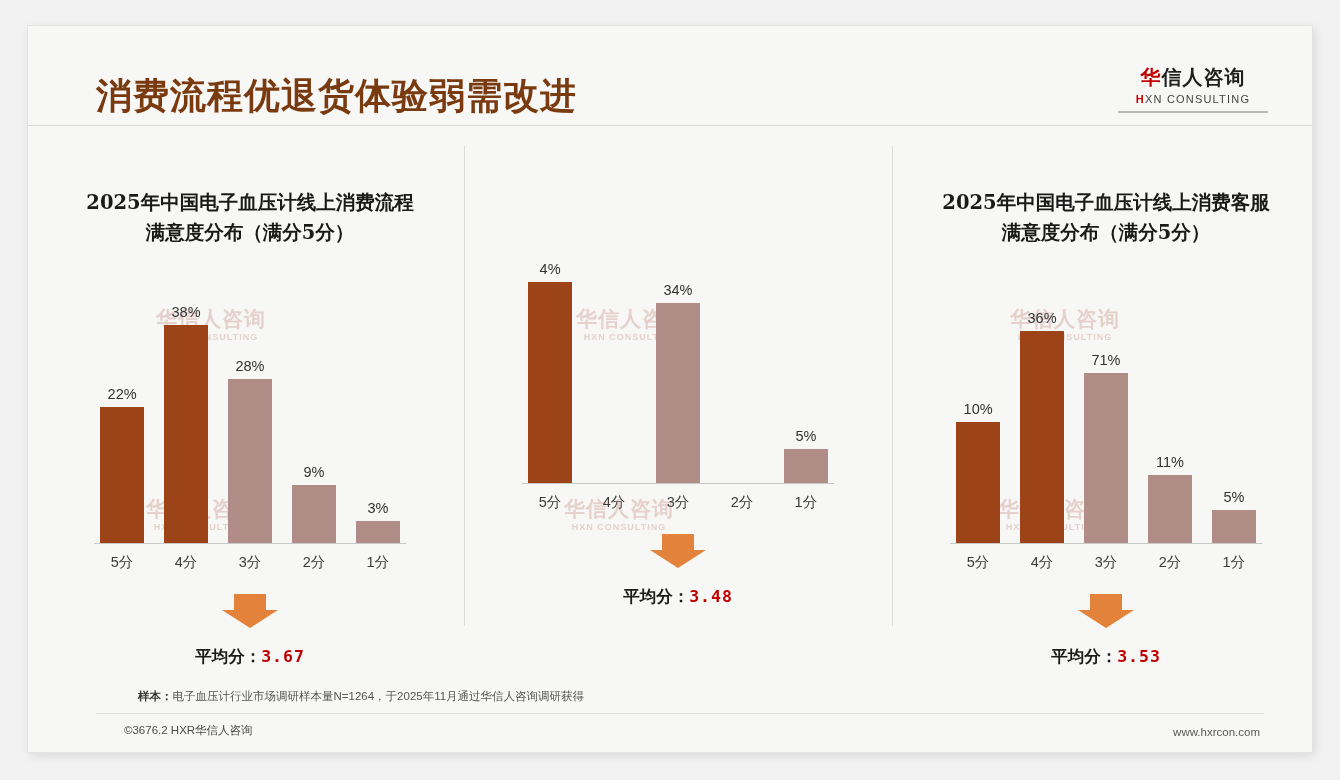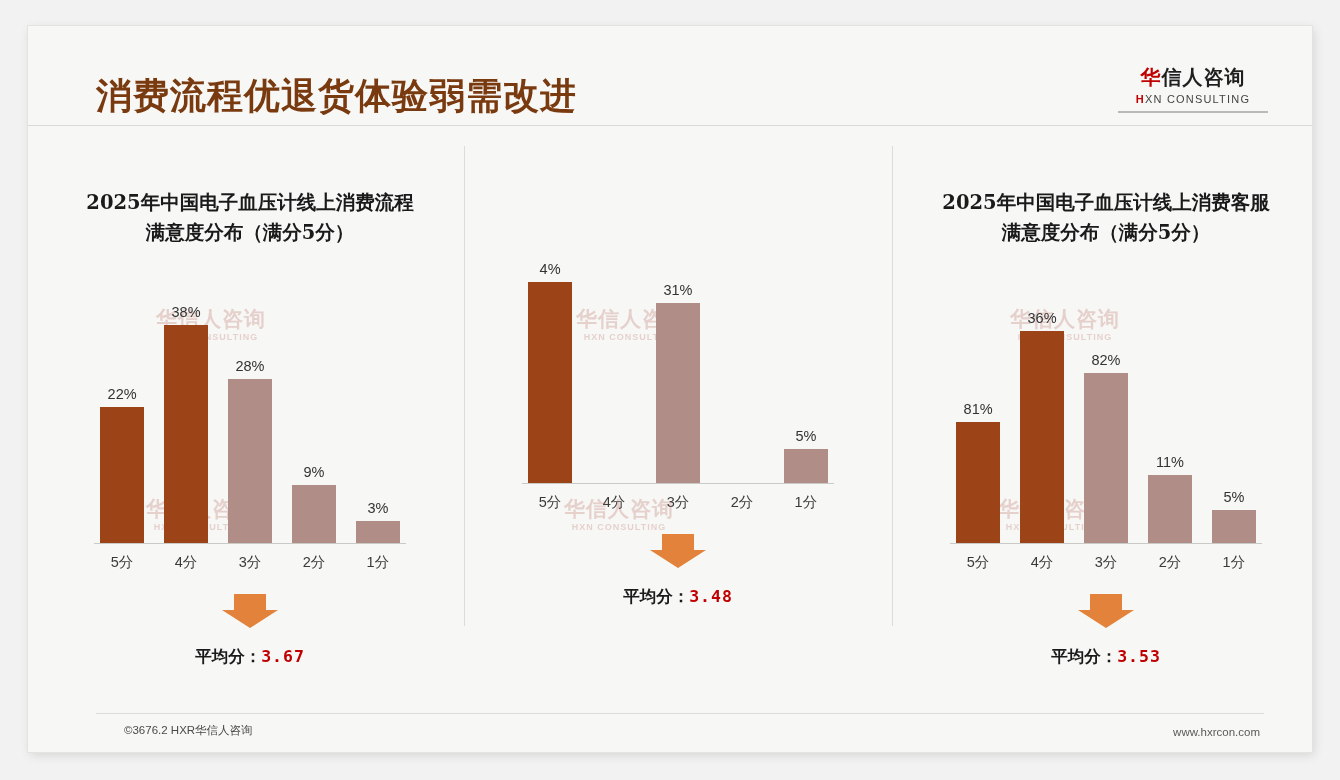--- a/index.html
+++ b/index.html
@@ -259,21 +259,21 @@
         <div class="wm-cn">华信人咨询</div>
         <div class="wm-en">HXN CONSULTING</div>
       </div>
       <div class="plot">
         <div class="bars">
           <div class="bar-slot">
             <div class="bar-val">4%</div>
             <div class="bar dark" style="height:201px"></div>
           </div>
           <div class="bar-slot">
-            <div class="bar-val">31%</div>
+            <div class="bar-val">34%</div>
             <div class="bar" style="height:180px"></div>
           </div>
           <div class="bar-slot">
             <div class="bar-val">5%</div>
             <div class="bar" style="height:34px"></div>
           </div>
         </div>
       </div>
       <div class="axis">
         <div class="axis-label">5分</div>
@@ -297,29 +297,29 @@
         <div class="wm-cn">华信人咨询</div>
         <div class="wm-en">HXN CONSULTING</div>
       </div>
       <div class="wm" style="left:106px; top:370px;">
         <div class="wm-cn">华信人咨询</div>
         <div class="wm-en">HXN CONSULTING</div>
       </div>
       <div class="plot">
         <div class="bars">
           <div class="bar-slot">
-            <div class="bar-val">81%</div>
+            <div class="bar-val">10%</div>
             <div class="bar dark" style="height:121px"></div>
           </div>
           <div class="bar-slot">
             <div class="bar-val">36%</div>
             <div class="bar dark" style="height:212px"></div>
           </div>
           <div class="bar-slot">
-            <div class="bar-val">82%</div>
+            <div class="bar-val">71%</div>
             <div class="bar" style="height:170px"></div>
           </div>
           <div class="bar-slot">
             <div class="bar-val">11%</div>
             <div class="bar" style="height:68px"></div>
           </div>
           <div class="bar-slot">
             <div class="bar-val">5%</div>
             <div class="bar" style="height:33px"></div>
           </div>
@@ -335,17 +335,18 @@
       <div class="arrow">
         <svg width="64" height="34" viewBox="0 0 64 34">
           <polygon points="16,0 48,0 48,16 60,16 32,34 4,16 16,16" fill="#e3823a"></polygon>
         </svg>
       </div>
       <div class="avg"><span>平均分：</span><span class="num">3.53</span></div>
     </div>
 
   </div>
 
+  <div id="source"><span class="lbl">样本：</span><span>电子血压计行业市场调研样本量N=1264，于2025年11月通过华信人咨询调研获得</span></div>
   <div id="footline"></div>
   <div id="copy">©3676.2 HXR华信人咨询</div>
   <div id="site">www.hxrcon.com</div>
 
 </div>
 
 </body></html>

